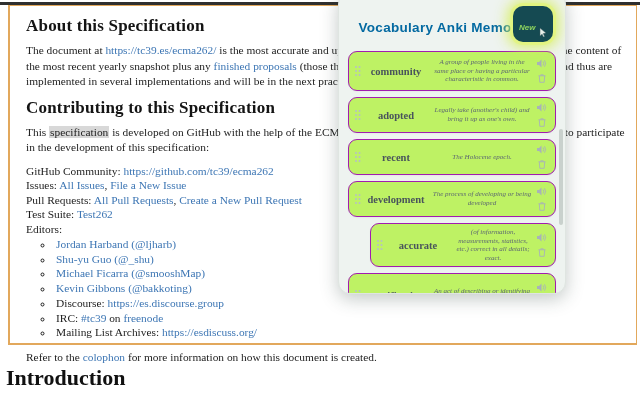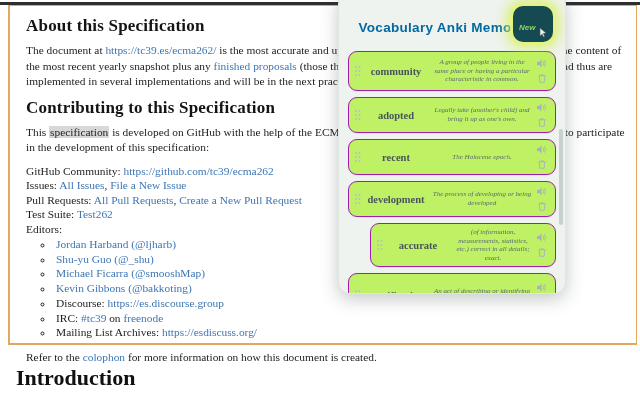--- a/index.html
+++ b/index.html
@@ -15,21 +15,21 @@
   h2.sec { font-size:17px; font-weight:bold; color:#141414; margin:6px 0 7px 4px; letter-spacing:.2px; }
   .bodytext { font-size:11.4px; line-height:15.5px; color:#222; margin:0 0 8px 4px; max-width:612px; }
   a.lnk { color:#3d76b4; text-decoration:none; cursor:pointer; }
   .hl { background:#d8d8d8; padding:0 1px; }
 
   .metaline { font-size:11.4px; line-height:14.5px; margin-left:4px; }
   ul.mlist { list-style:circle; margin:1px 0 1px 32px; font-size:11.4px; line-height:14.5px; }
   ul.mlist li { padding-left:2px; }
   .colophon-line { margin-top:10px; }
 
-  h1.intro { position:absolute; left:16px; top:365px; font-size:22px; font-weight:bold; color:#111; }
+  h1.intro { position:absolute; left:6px; top:365px; font-size:22px; font-weight:bold; color:#111; }
 
   
   .popup { position:absolute; left:338px; top:-8px; width:228px; height:302px;
     background:#eef3f0; border:1px solid #dfe5e1; border-radius:12px;
     box-shadow:0 5px 18px rgba(40,60,55,.28); overflow:hidden;
     font-family:"Liberation Sans", sans-serif; }
   .popup-header { position:relative; height:58px; display:flex; align-items:center;
     justify-content:center; padding-top:10px; }
   .popup-title { font-size:13.5px; font-weight:bold; color:#0369a1; letter-spacing:.3px;
     margin-right:34px; }

